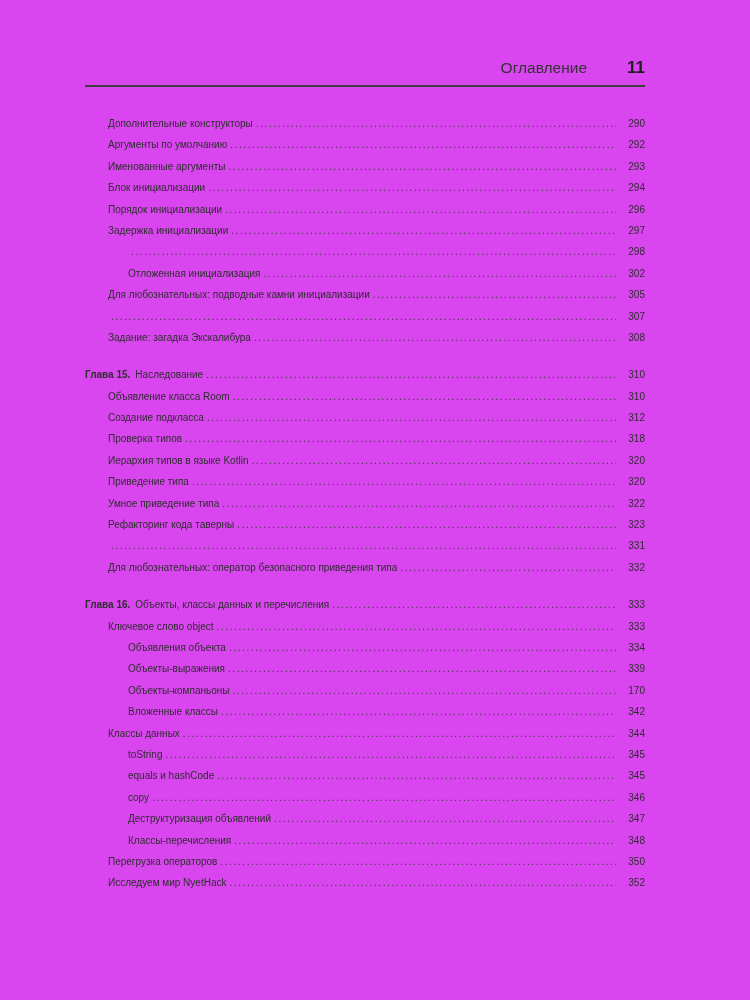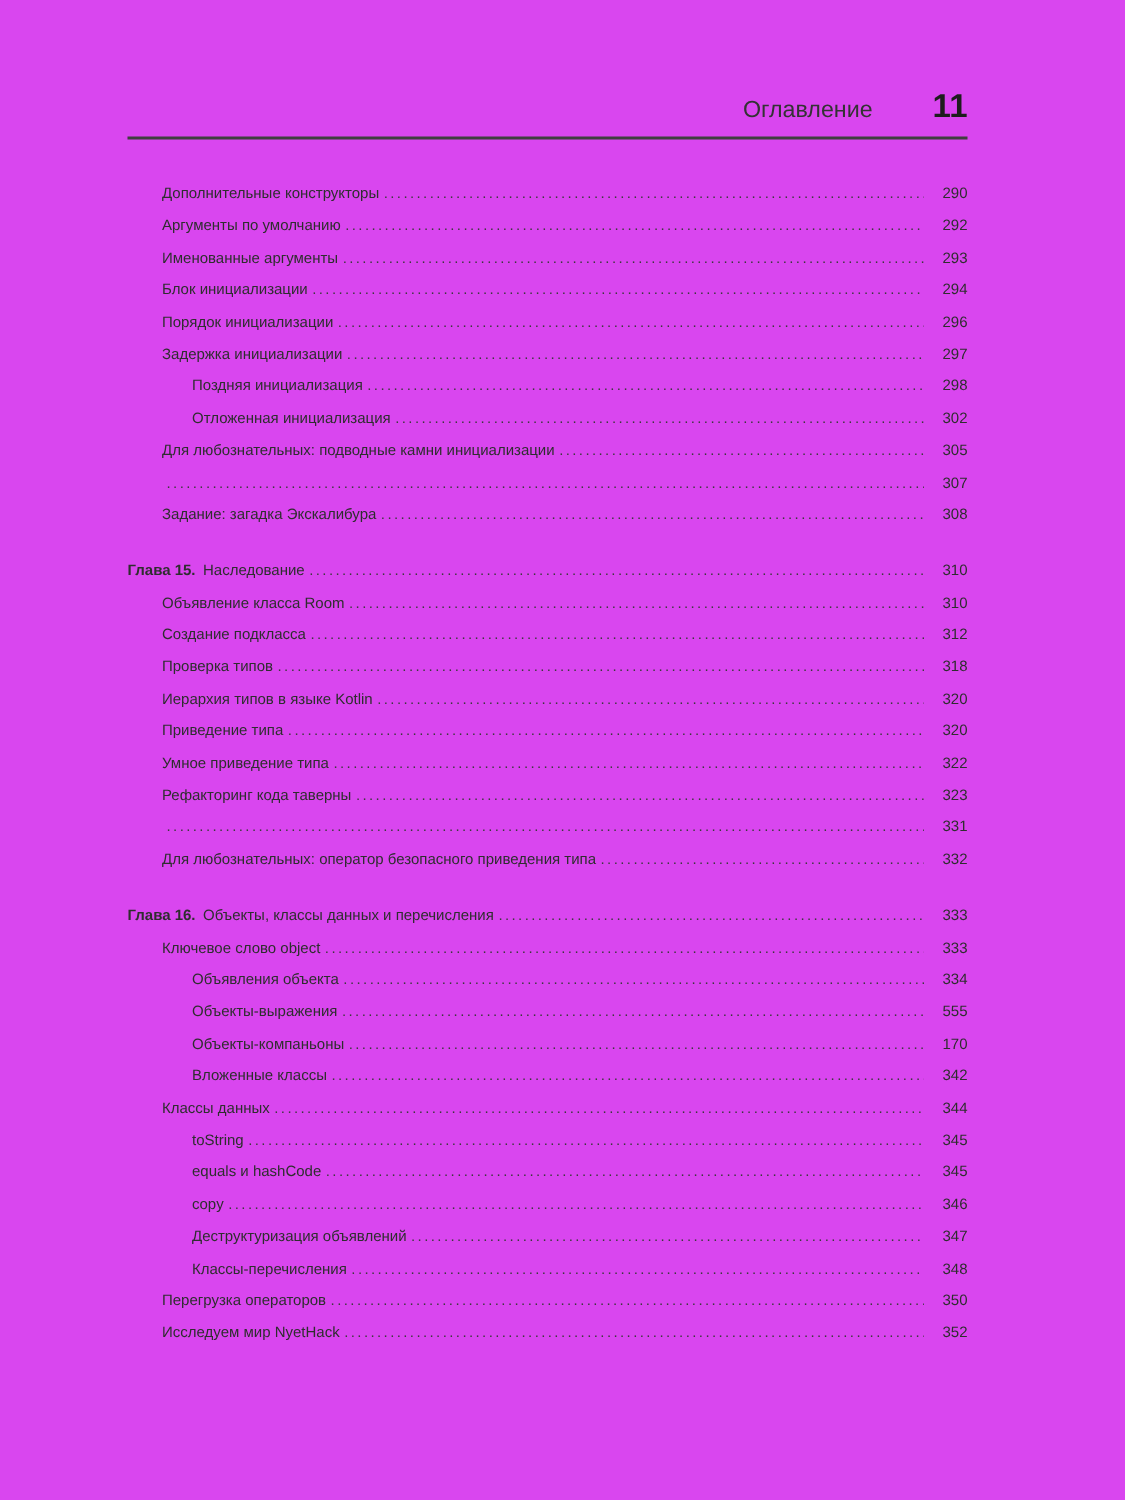--- a/index.html
+++ b/index.html
@@ -3,21 +3,21 @@
 <meta charset="utf-8">
 <style>
   html,body{margin:0;padding:0;background:#fff;}
   .page{
     position:relative;width:750px;height:1000px;background:#d946ef;
     font-family:"Liberation Sans",sans-serif;color:#2e2e2e;box-sizing:border-box;
     padding:58px 105px 0 85px;overflow:hidden;
   }
   .header{display:flex;justify-content:flex-end;align-items:baseline;gap:40px;}
   .running-title{font-size:15.5px;color:#333;}
-  .page-number{font-size:22px;font-weight:bold;color:#1d1d1d;text-align:center;}
+  .page-number{font-size:17px;font-weight:bold;color:#1d1d1d;text-align:center;}
   .rule{border-bottom:2px solid #3f3f3f;margin-top:7px;}
   .toc{margin-top:26px;}
   .row{
     display:flex;align-items:baseline;height:21.4px;
     font-size:10px;line-height:21.4px;white-space:nowrap;
   }
   .row .label{flex:0 0 auto;}
   .row .leader{
     flex:1 1 auto;min-width:0;overflow:hidden;white-space:nowrap;
     letter-spacing:1.6px;margin:0 1px 0 3px;color:#3a3a3a;
@@ -63,21 +63,20 @@
           <span class="label">Порядок инициализации</span>
           <span class="leader">............................................................................................................................................................................................................................</span>
           <span class="pg">296</span>
         </div>
         <div class="row lvl1">
           <span class="label">Задержка инициализации</span>
           <span class="leader">............................................................................................................................................................................................................................</span>
           <span class="pg">297</span>
         </div>
         <div class="row lvl2">
-          <span class="label">Поздняя инициализация</span>
           <span class="leader">............................................................................................................................................................................................................................</span>
           <span class="pg">298</span>
         </div>
         <div class="row lvl2">
           <span class="label">Отложенная инициализация</span>
           <span class="leader">............................................................................................................................................................................................................................</span>
           <span class="pg">302</span>
         </div>
         <div class="row lvl1">
           <span class="label">Для любознательных: подводные камни инициализации</span>
@@ -157,21 +156,21 @@
           <span class="pg">333</span>
         </div>
         <div class="row lvl2">
           <span class="label">Объявления объекта</span>
           <span class="leader">............................................................................................................................................................................................................................</span>
           <span class="pg">334</span>
         </div>
         <div class="row lvl2">
           <span class="label">Объекты-выражения</span>
           <span class="leader">............................................................................................................................................................................................................................</span>
-          <span class="pg">555</span>
+          <span class="pg">339</span>
         </div>
         <div class="row lvl2">
           <span class="label">Объекты-компаньоны</span>
           <span class="leader">............................................................................................................................................................................................................................</span>
           <span class="pg">170</span>
         </div>
         <div class="row lvl2">
           <span class="label">Вложенные классы</span>
           <span class="leader">............................................................................................................................................................................................................................</span>
           <span class="pg">342</span>

